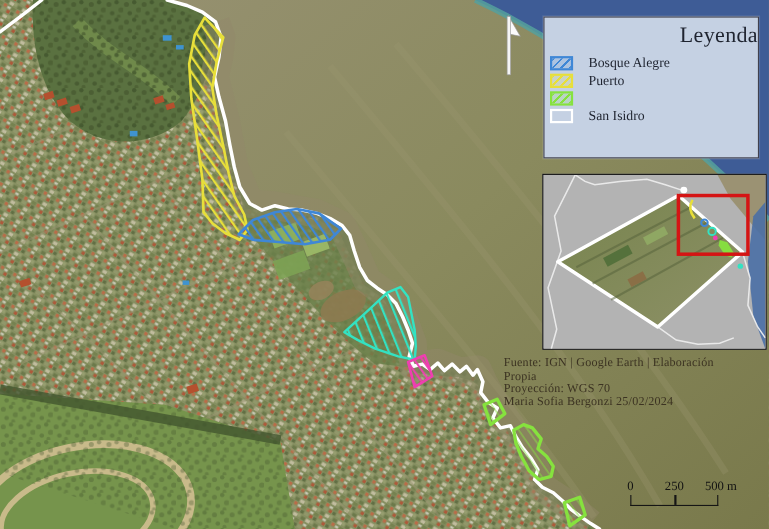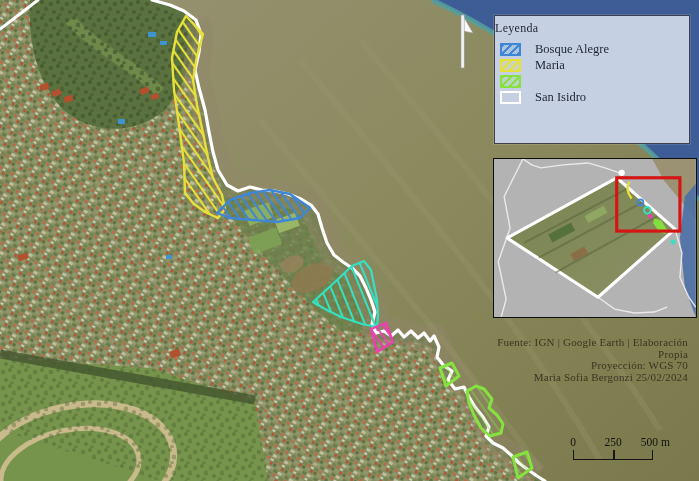--- a/index.html
+++ b/index.html
@@ -4,34 +4,34 @@
 <style>
   html,body{margin:0;padding:0;background:#1d1d1d;}
   .stage{position:relative;width:699px;height:481px;overflow:hidden;
          font-family:"Liberation Serif",serif;background:#7d8656;}
   .stage svg.basemap{position:absolute;left:0;top:0;}
 
   
   .legend{position:absolute;left:494px;top:15px;width:196px;height:129px;
           background:#c5d1e3;border:1.6px solid #41414e;box-sizing:border-box;
           color:#1f2430;box-shadow:0 0 0 1px rgba(255,255,255,.12);}
-  .legend-title{text-align:left;font-size:12px;margin-top:5px;letter-spacing:.3px;}
+  .legend-title{text-align:right;font-size:20px;margin-top:5px;letter-spacing:.3px;}
   .legend-items{margin-top:5px;}
   .legend-item{display:flex;align-items:center;height:16px;padding-left:5px;}
   .swatch{width:17px;height:9px;border:2px solid #000;margin-right:14px;flex:0 0 auto;}
   .legend-label{font-size:12.5px;white-space:nowrap;}
 
   
   .inset{position:absolute;left:493px;top:158px;width:204px;height:160px;
          background:#b3b3b3;border:1.6px solid #0d0d0d;box-sizing:border-box;}
   .inset svg{display:block;width:100%;height:100%;}
 
   
-  .attribution{position:absolute;right:11px;top:325px;width:230px;text-align:right;
-               font-size:11px;line-height:11.5px;color:#3c3322;letter-spacing:.2px;margin-top:12px;}
+  .attribution{position:absolute;right:11px;top:325px;width:230px;text-align:left;
+               font-size:11px;line-height:11.5px;color:#3c3322;letter-spacing:.2px;}
 
   
   .scalebar{position:absolute;left:573px;top:436px;width:80px;color:#121212;}
   .scalebar-labels{position:relative;height:12px;font-size:11.5px;}
   .scalebar-labels span{position:absolute;top:0;transform:translateX(-50%);white-space:nowrap;}
   .scalebar-labels .s0{left:0;}
   .scalebar-labels .s1{left:50%;}
   .scalebar-labels .s2{left:103%;text-align:right;}
   .scalebar-bracket{position:relative;height:9px;margin-top:2px;
                     border-left:1.5px solid #151515;border-right:1.5px solid #151515;
@@ -180,21 +180,21 @@
 
 <div class="legend">
   <div class="legend-title">Leyenda</div>
   <div class="legend-items">
     <div class="legend-item">
       <span class="swatch" style="border-color: rgb(63, 135, 214); background-image: repeating-linear-gradient(135deg, rgb(63, 135, 214) 0px, rgb(63, 135, 214) 1.8px, rgba(63, 135, 214, 0.18) 1.8px, rgba(63, 135, 214, 0.18) 5.5px);"></span>
       <span class="legend-label">Bosque Alegre</span>
     </div>
     <div class="legend-item">
       <span class="swatch" style="border-color: rgb(231, 223, 58); background-image: repeating-linear-gradient(135deg, rgb(231, 223, 58) 0px, rgb(231, 223, 58) 1.8px, rgba(231, 223, 58, 0.18) 1.8px, rgba(231, 223, 58, 0.18) 5.5px);"></span>
-      <span class="legend-label">Maria</span>
+      <span class="legend-label">Puerto</span>
     </div>
     <div class="legend-item">
       <span class="swatch" style="border-color: rgb(134, 226, 62); background-image: repeating-linear-gradient(135deg, rgb(134, 226, 62) 0px, rgb(134, 226, 62) 1.8px, rgba(134, 226, 62, 0.18) 1.8px, rgba(134, 226, 62, 0.18) 5.5px);"></span>
     </div>
     <div class="legend-item">
       <span class="swatch" style="border-color: rgb(255, 255, 255);"></span>
       <span class="legend-label">San Isidro</span>
     </div>
   </div>
 </div>

